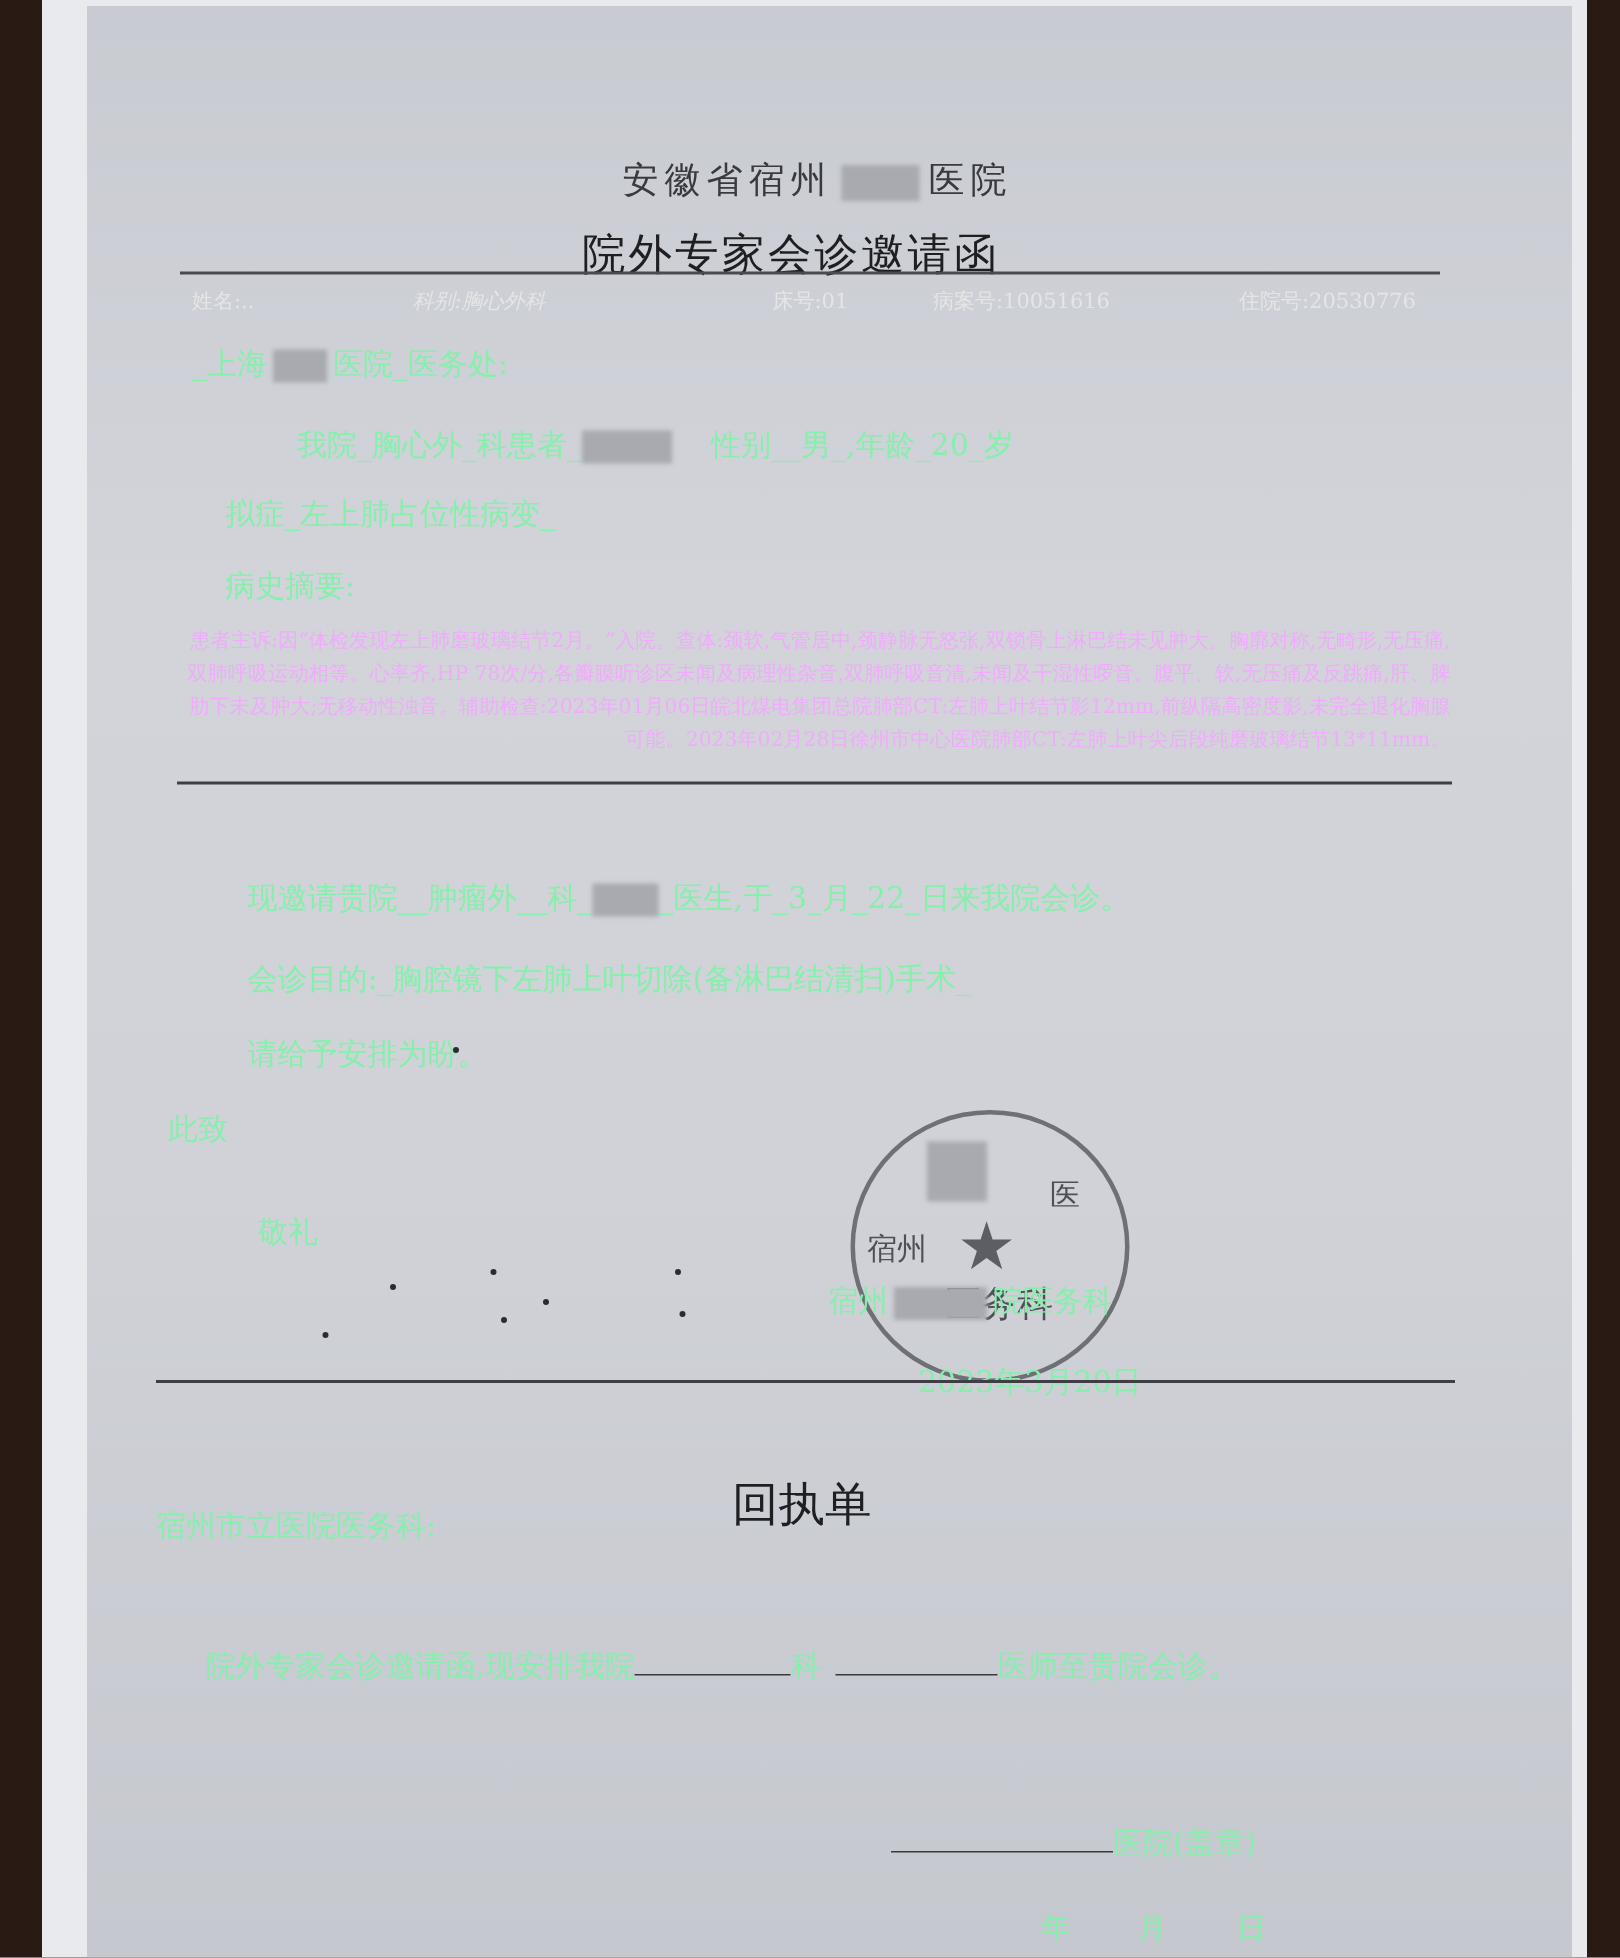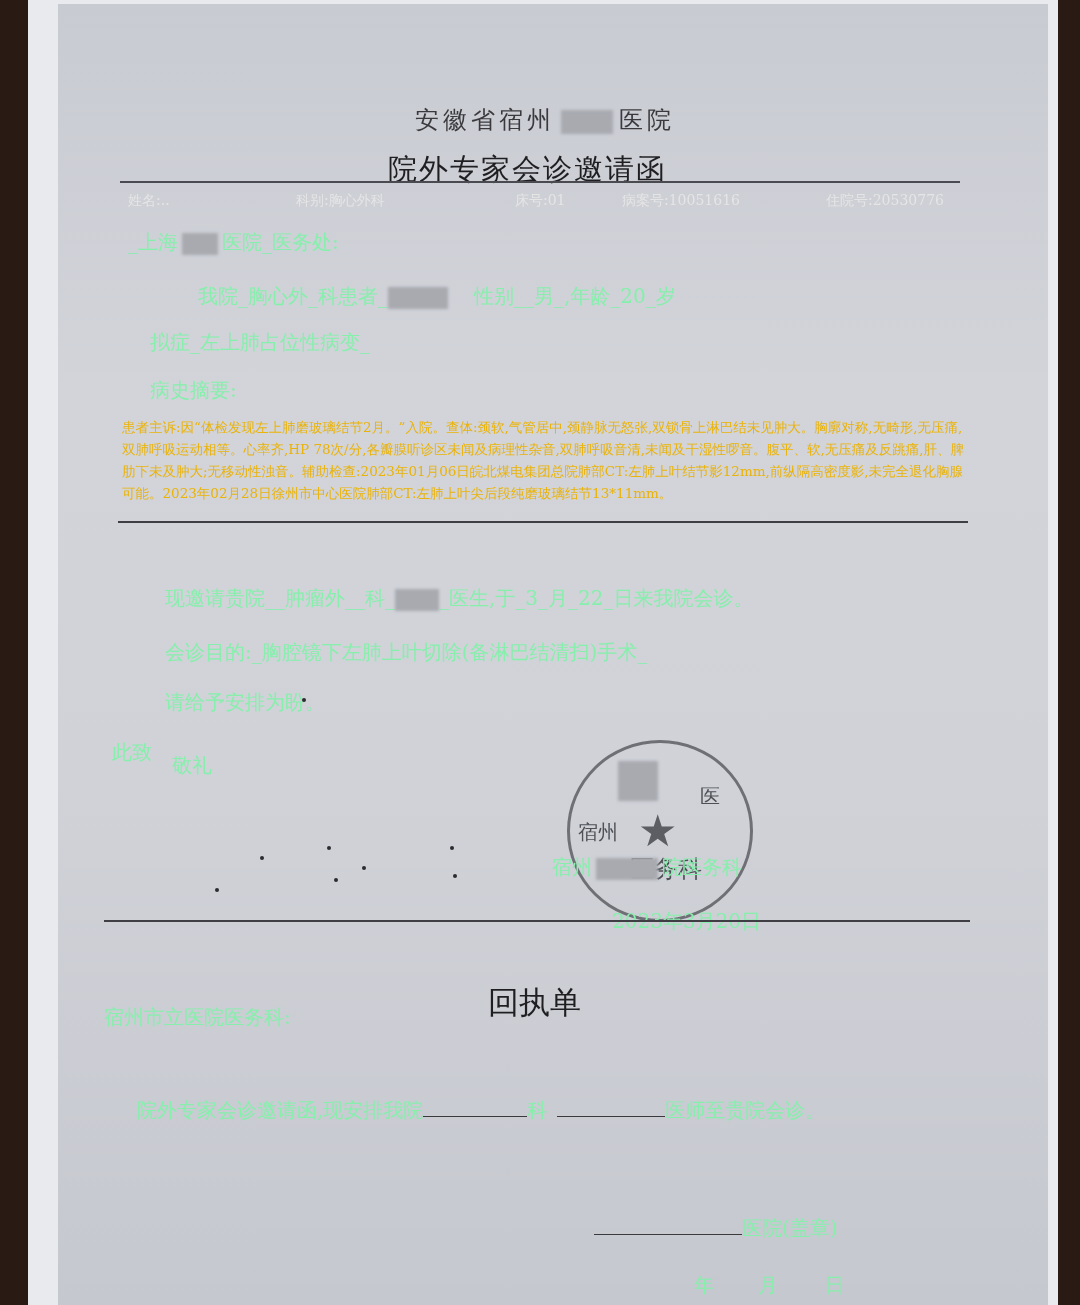--- a/index.html
+++ b/index.html
@@ -16,21 +16,21 @@
   .paper {
     position: absolute; left: 58px; top: 4px; width: 990px; height: 1301px;
     background: linear-gradient(180deg, #c9cbd2 0%, #d2d4da 30%, #d0d2d8 60%, #c6c8cf 100%);
   }
   .abs { position: absolute; white-space: nowrap; margin-top: 32px; }
   .hosp-title { left: 415px; top: 72px; font-size: 24px; letter-spacing: 4px; color: #3a3a3e; }
   .doc-title { left: 388px; top: 118px; font-size: 29px; letter-spacing: 2px; color: #1f1f22; }
   .meta-row { top: 160px; font-size: 14px; color: #e5e5e5; }
   .meta-line { position: absolute; left: 120px; top: 181px; width: 840px; height: 2px; background: #4a4a50; }
   .body18 { font-size: 20px; color: #86efac; }
-  .small { font-size: 13.5px; line-height: 22px; color: #eab308; white-space: normal; }
+  .small { font-size: 13.5px; line-height: 22px; color: #f0abfc; white-space: normal; text-align: right; }
   .blur { display: inline-block; background: #a8aab0; filter: blur(1.5px); vertical-align: middle; }
   .hr { position: absolute; height: 2px; background: #3e3e44; }
   .stamp {
     position: absolute; left: 567px; top: 740px; width: 180px; height: 176px;
     border: 3px solid #6e7076; border-radius: 50%;
   }
   .stamp-star { position: absolute; left: 68px; top: 62px; font-size: 44px; color: #5c5e64; }
   .stamp-text { position: absolute; font-size: 20px; color: #4e5056; }
   .dot { position: absolute; width: 4px; height: 4px; background: #2c2c30; border-radius: 50%; }
   .blank { display: inline-block; border-bottom: 1.5px solid #3a3a3e; vertical-align: baseline; }
@@ -40,21 +40,21 @@
 
 <div class="paper-edge"></div>
 <div class="paper"></div>
 
 <div class="abs hosp-title">
   <span>安徽省宿州</span><span class="blur" style="width:52px;height:24px;margin:0 6px;"></span><span>医院</span>
 </div>
 <div class="abs doc-title">院外专家会诊邀请函</div>
 
 <div class="abs meta-row" style="left:128px;"><span>姓名:</span><span>..</span></div>
-<div class="abs meta-row" style="left:296px;">科别:胸心外科</div>
+<div class="abs meta-row" style="left:275px;font-style:italic;">科别:胸心外科</div>
 <div class="abs meta-row" style="left:515px;">床号:01</div>
 <div class="abs meta-row" style="left:622px;">病案号:10051616</div>
 <div class="abs meta-row" style="left:826px;text-align:center;">住院号:20530776</div>
 <div class="meta-line"></div>
 
 <div class="abs body18" style="left:128px;top:197px;">
   <span>_上海</span><span class="blur" style="width:36px;height:22px;margin:0 4px;"></span><span>医院_医务处:</span>
 </div>
 
 <div class="abs body18" style="left:198px;top:251px;">
@@ -66,21 +66,21 @@
 
 <div class="abs small" style="left:122px;top:384px;width:845px;">患者主诉:因“体检发现左上肺磨玻璃结节2月。”入院。查体:颈软,气管居中,颈静脉无怒张,双锁骨上淋巴结未见肿大。胸廓对称,无畸形,无压痛,双肺呼吸运动相等。心率齐,HP 78次/分,各瓣膜听诊区未闻及病理性杂音,双肺呼吸音清,未闻及干湿性啰音。腹平、软,无压痛及反跳痛,肝、脾肋下未及肿大;无移动性浊音。辅助检查:2023年01月06日皖北煤电集团总院肺部CT:左肺上叶结节影12mm,前纵隔高密度影,未完全退化胸腺可能。2023年02月28日徐州市中心医院肺部CT:左肺上叶尖后段纯磨玻璃结节13*11mm。</div>
 <div class="hr" style="left:118px;top:521px;width:850px;"></div>
 
 <div class="abs body18" style="left:165px;top:553px;">
   <span>现邀请贵院__肿瘤外__科_</span><span class="blur" style="width:44px;height:22px;"></span><span>_医生,于_3_月_22_日来我院会诊。</span>
 </div>
 <div class="abs body18" style="left:165px;top:607px;">会诊目的:_胸腔镜下左肺上叶切除(备淋巴结清扫)手术_</div>
 <div class="abs body18" style="left:165px;top:657px;">请给予安排为盼。</div>
 <div class="abs body18" style="left:112px;top:707px;">此致</div>
-<div class="abs body18" style="left:172px;top:720px;">敬礼</div>
+<div class="abs body18" style="left:172px;top:776px;">敬礼</div>
 
 <div class="dot" style="left:215px;top:888px;"></div>
 <div class="dot" style="left:260px;top:856px;"></div>
 <div class="dot" style="left:327px;top:846px;"></div>
 <div class="dot" style="left:334px;top:878px;"></div>
 <div class="dot" style="left:362px;top:866px;"></div>
 <div class="dot" style="left:450px;top:846px;"></div>
 <div class="dot" style="left:453px;top:874px;"></div>
 <div class="dot" style="left:302px;top:698px;"></div>
 

